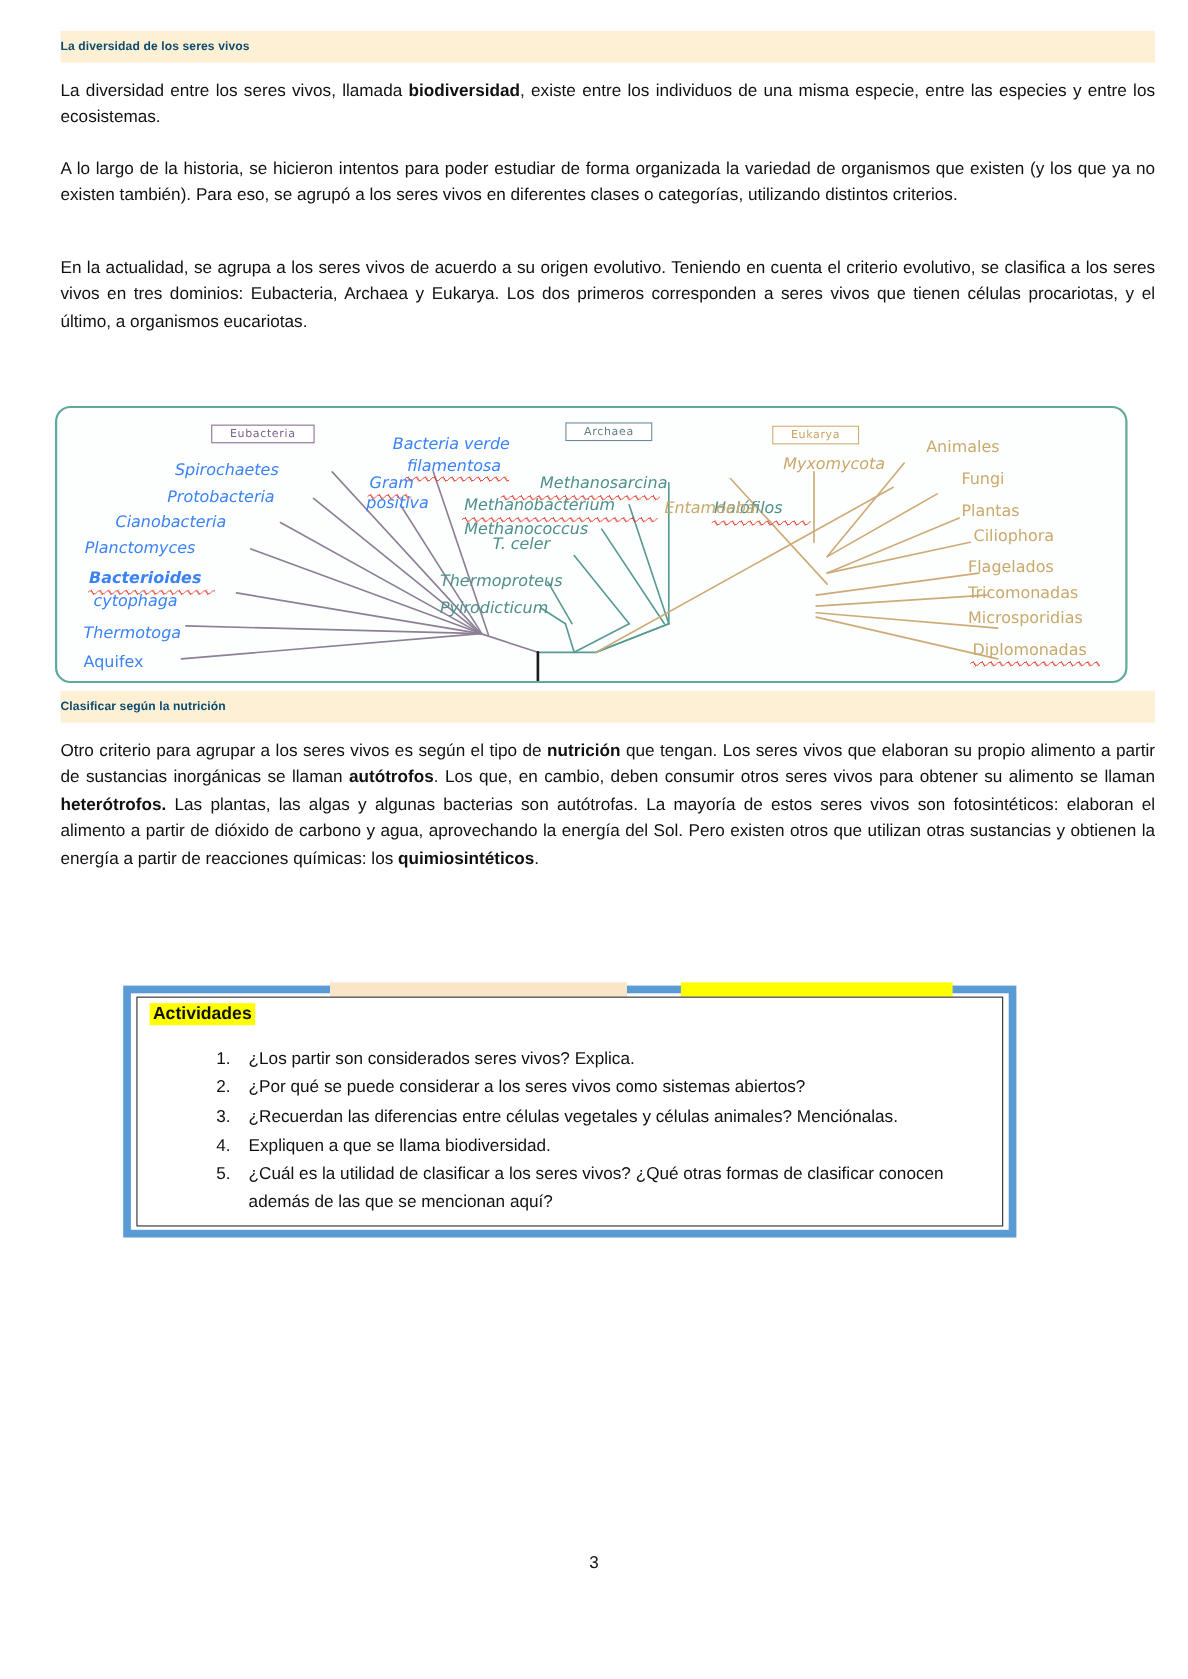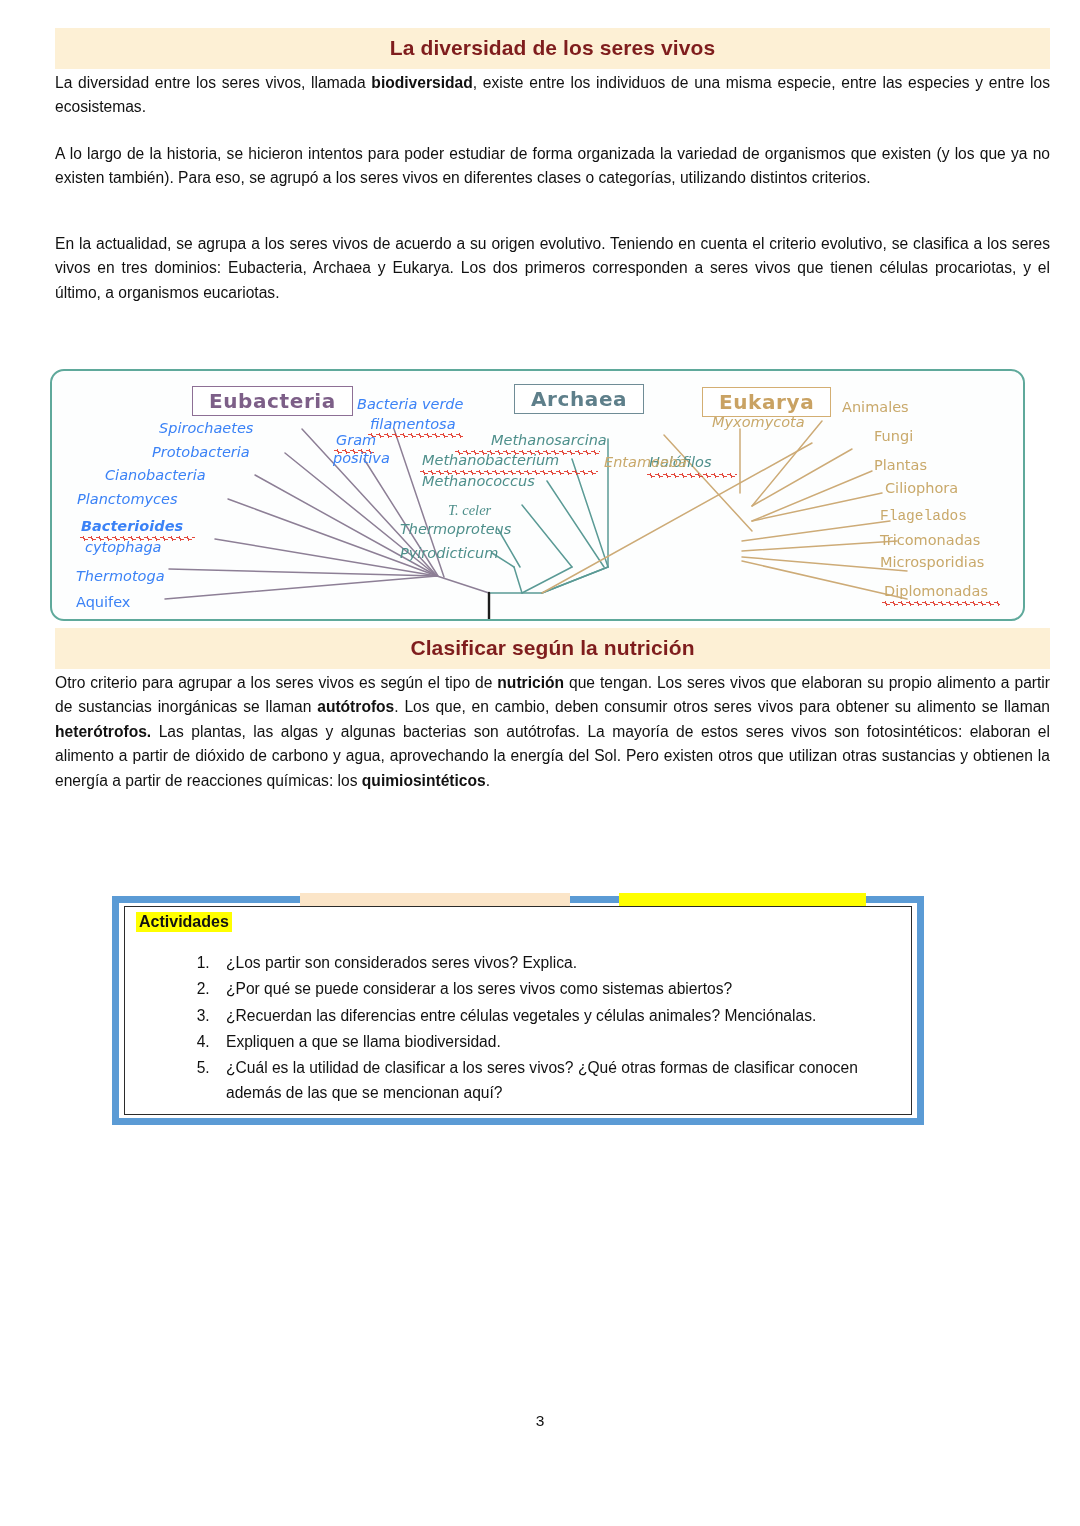--- a/index.html
+++ b/index.html
@@ -10,24 +10,24 @@
     font-family:"Liberation Sans", sans-serif;
     color:#0d0d0d;
     position:relative;
     overflow:hidden;
   }
   .page { position:relative; width:1080px; height:1526px; }
 
   
   .section-bar {
     background:#fdf0d5;
-    text-align:center;
+    text-align:left;
     font-weight:bold;
-    font-size:21px;
-    color:#7f1d1d;
+    font-size:11px;
+    color:#0c4a6e;
     padding:8px 0 9px 0;
     letter-spacing:0.1px;
   }
 
   
   .para {
     font-size:15.6px;
     line-height:1.57;
     text-align:justify;
     color:#111;
@@ -57,22 +57,22 @@
     white-space:nowrap;
     line-height:1;
   }
   .lbl.eub { color:#3b82f6; }
   .lbl.arc { color:#4e8f8b; }
   .lbl.euk { color:#c9a96b; font-style:italic; }
   .lbl.noital{ font-style:normal; }
   .domainbox{
     position:absolute;
     font-family:"DejaVu Sans", sans-serif;
-    font-weight:bold;
-    font-size:20px;
+    font-weight:normal;
+    font-size:10px;
     padding:2px 16px;
     background:#ffffff;
     white-space:nowrap;
     letter-spacing:0.6px;
   }
   .domainbox.eub{ border:1.5px solid #8d6f95; color:#7d5f88; }
   .domainbox.arc{ border:1.5px solid #6f8c96; color:#5e7f8a; }
   .domainbox.euk{ border:1.5px solid #d3ae72; color:#c9a263; }
   .squiggle{
     position:absolute;
@@ -243,33 +243,33 @@
     <div class="squiggle" style="left:316px; top:62px; width:95px;"></div>
     <div class="lbl eub" style="left:284px; top:62px;">Gram</div>
     <div class="squiggle" style="left:282px; top:78px; width:40px;"></div>
     <div class="lbl eub" style="left:281px; top:80px;">positiva</div>
 
     <div class="lbl arc" style="left:405px; top:62px;margin-left:34px;">Methanosarcina</div>
     <div class="squiggle" style="left:403px; top:79px; width:145px;"></div>
     <div class="lbl arc" style="left:370px; top:82px;">Methanobacterium</div>
     <div class="squiggle" style="left:368px; top:99px; width:178px;"></div>
     <div class="lbl arc" style="left:370px; top:103px;">Methanococcus</div>
-    <div class="lbl arc" style="left:396px; top:132px;font-family:Liberation Serif, serif;">T. celer</div>
+    <div class="lbl arc" style="left:396px; top:117px;">T. celer</div>
     <div class="lbl arc" style="left:348px; top:151px;">Thermoproteus</div>
     <div class="lbl arc" style="left:348px; top:175px;">Pyirodicticum</div>
     <div class="lbl arc" style="left:597px; top:84px;">Halófilos</div>
     <div class="squiggle" style="left:595px; top:102px; width:90px;"></div>
 
     <div class="lbl euk" style="left:552px; top:48px;margin-top:36px;">Entamoeba</div>
     <div class="lbl euk" style="left:660px; top:44px;">Myxomycota</div>
     <div class="lbl euk noital" style="left:790px; top:29px;">Animales</div>
     <div class="lbl euk noital" style="left:822px; top:58px;">Fungi</div>
     <div class="lbl euk noital" style="left:822px; top:87px;text-align:right;">Plantas</div>
     <div class="lbl euk noital" style="left:833px; top:110px;">Ciliophora</div>
-    <div class="lbl euk noital" style="left:828px; top:138px;font-family:Liberation Mono, monospace;">Flagelados</div>
+    <div class="lbl euk noital" style="left:828px; top:138px;">Flagelados</div>
     <div class="lbl euk noital" style="left:828px; top:162px;">Tricomonadas</div>
     <div class="lbl euk noital" style="left:828px; top:184px;">Microsporidias</div>
     <div class="lbl euk noital" style="left:832px; top:213px;">Diplomonadas</div>
     <div class="squiggle" style="left:830px; top:230px; width:118px;"></div>
   </div>
 
   <div class="content" style="top:628px;">
     <div class="section-bar">Clasificar según la nutrición</div>
   </div>
 

